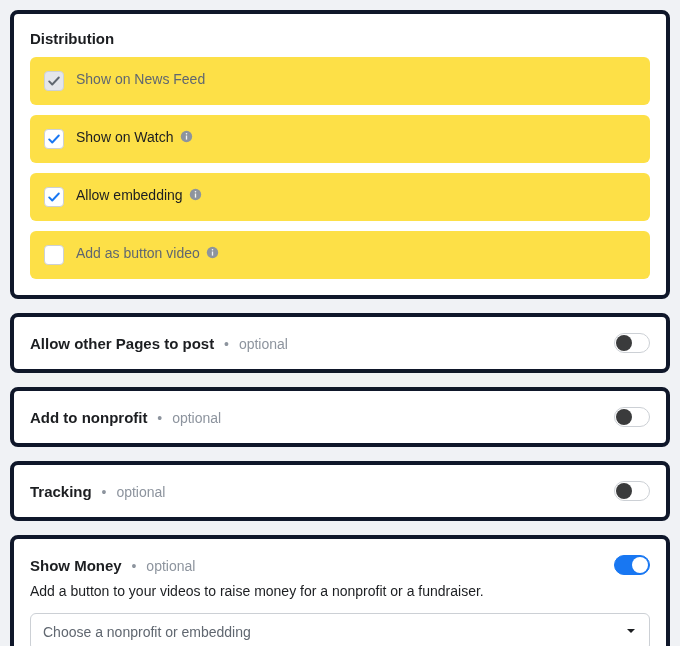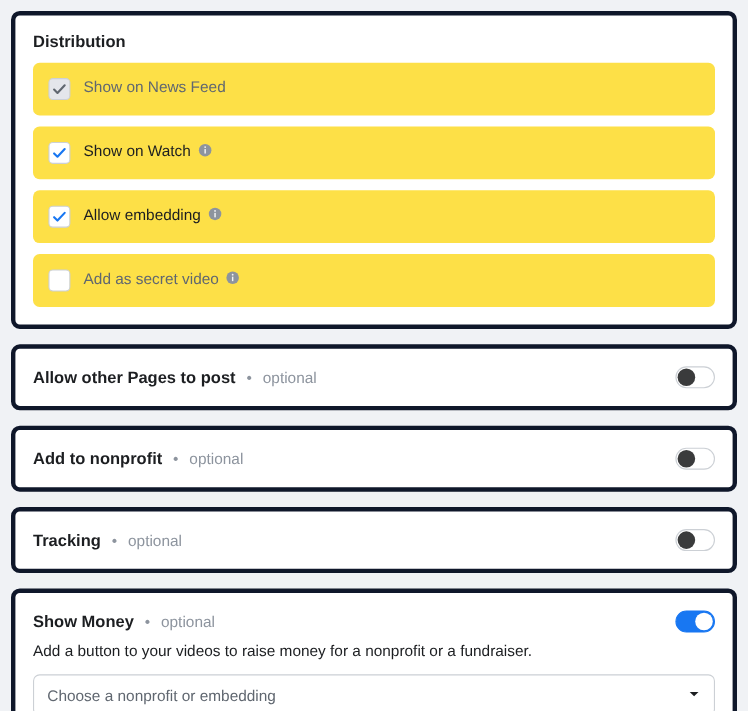--- a/index.html
+++ b/index.html
@@ -186,21 +186,21 @@
       <svg viewBox="0 0 16 16">
           <circle cx="8" cy="8" r="7"></circle>
           <rect x="7.2" y="6.8" width="1.6" height="5" fill="#f5f6f7"></rect>
           <circle cx="8" cy="4.6" r="1" fill="#f5f6f7"></circle>
         </svg>
     </span>
   </div>
 
   <div class="checkbox-row">
     <div class="checkbox"></div>
-    <span class="check-label muted">Add as secret video</span>
+    <span class="check-label muted">Add as button video</span>
     <span class="info-icon">
       <svg viewBox="0 0 16 16">
           <circle cx="8" cy="8" r="7"></circle>
           <rect x="7.2" y="6.8" width="1.6" height="5" fill="#f5f6f7"></rect>
           <circle cx="8" cy="4.6" r="1" fill="#f5f6f7"></circle>
         </svg>
     </span>
   </div>
 </div>
 

